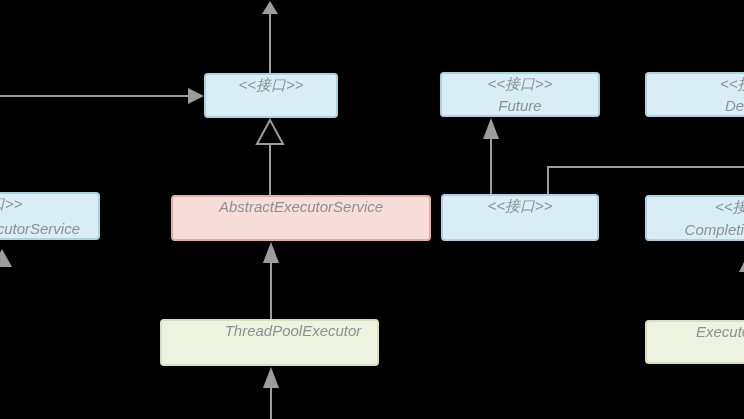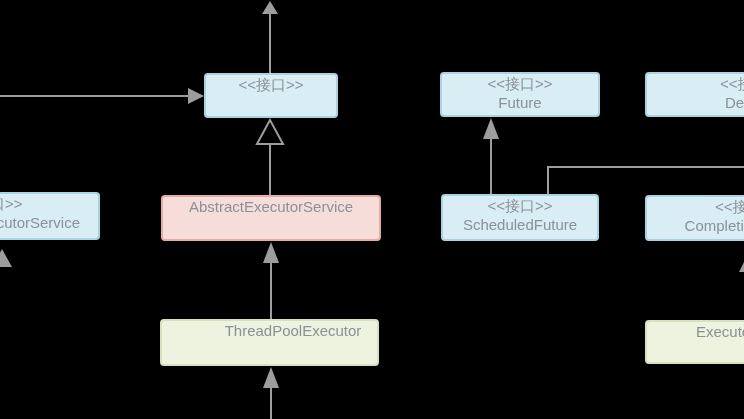--- a/index.html
+++ b/index.html
@@ -22,26 +22,27 @@
     font-family:"Liberation Sans", sans-serif;
   }
   .node{
     position:absolute;
     box-sizing:border-box;
     border:2px solid;
     border-radius:4px;
     display:flex;
     flex-direction:column;
     align-items:center;
-    justify-content:flex-start;
+    justify-content:space-between;
     color:var(--text);
     font-size:15px;
     line-height:19px;
     white-space:nowrap;
     text-align:center;
+    font-style:italic;
   }
   .iface{background:var(--interface-fill);border-color:var(--interface-border);}
   .abstract{background:var(--abstract-fill);border-color:var(--abstract-border);}
   .cls{background:var(--class-fill);border-color:var(--class-border);padding-left:47px;}
   #edges{position:absolute;left:0;top:0;pointer-events:none;}
   .edge{stroke:var(--line);stroke-width:2;fill:none;}
   .arrow{fill:var(--line);stroke:none;}
   .tri-hollow{fill:var(--background);stroke:var(--line);stroke-width:2;}
 </style>
 </head>
@@ -88,27 +89,26 @@
   <div class="node iface" style="left:645px;top:72px;width:215px;height:45px">
     <div>&lt;&lt;接口&gt;&gt;</div>
     <div>Delayed</div>
   </div>
 
   <div class="node iface" style="left:-120px;top:192px;width:220px;height:48px">
     <div>&lt;&lt;接口&gt;&gt;</div>
     <div>ScheduledExecutorService</div>
   </div>
 
-  <div class="node abstract" style="left:161px;top:195px;width:220px;height:46px">
+  <div class="node abstract" style="left:171px;top:195px;width:260px;height:46px">
     <div>AbstractExecutorService</div>
   </div>
 
   <div class="node iface" style="left:441px;top:194px;width:158px;height:47px">
     <div>&lt;&lt;接口&gt;&gt;</div>
-    <div>ScheduledFuture</div>
   </div>
 
   <div class="node iface" style="left:645px;top:195px;width:205px;height:46px">
     <div>&lt;&lt;接口&gt;&gt;</div>
     <div>CompletionService</div>
   </div>
 
   <div class="node cls" style="left:160px;top:319px;width:219px;height:47px">
     <div>ThreadPoolExecutor</div>
   </div>

